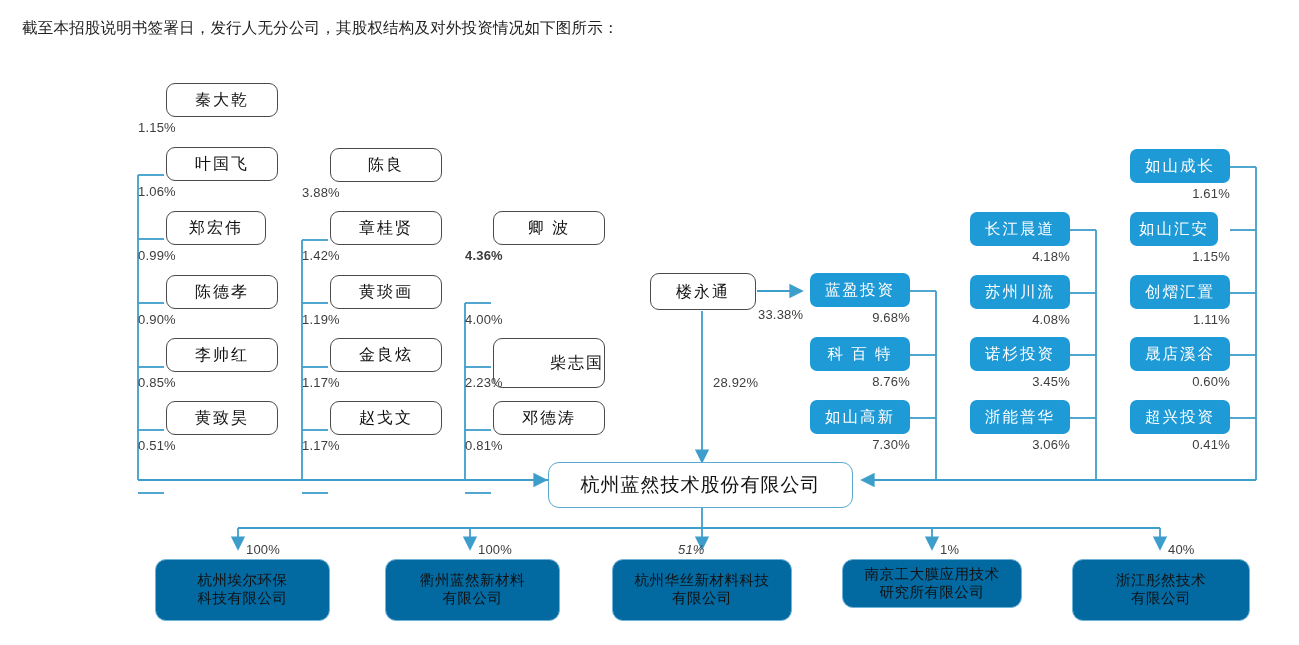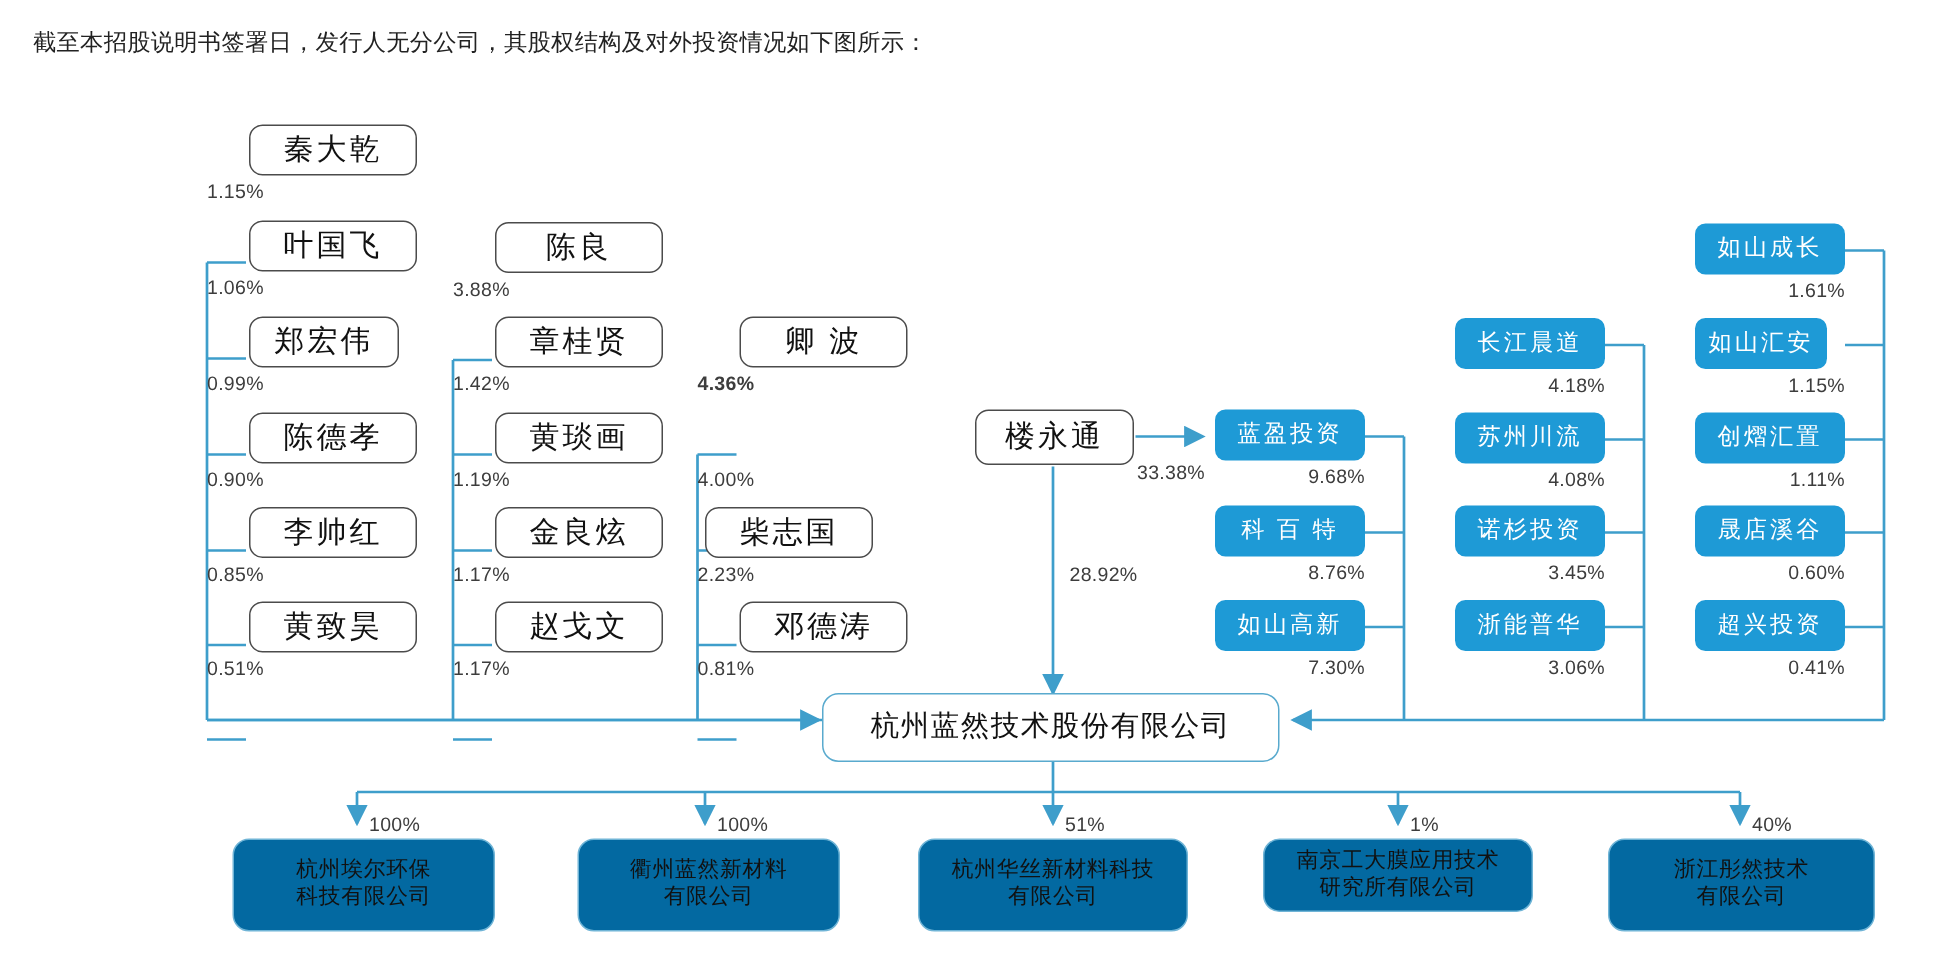--- a/index.html
+++ b/index.html
@@ -29,21 +29,21 @@
     display:flex;align-items:center;justify-content:center;
     text-align:center;
     line-height:1.22;
     white-space:pre-line;
   }
   
   .np{
     background:#ffffff;
     border:1.4px solid #4b4b4b;
     border-radius:9px;
-    font-size:20px;
+    font-size:16px;
     color:#111;
     letter-spacing:2px;
   }
   
   .nmain{
     background:#ffffff;
     border:1.6px solid #59aace;
     border-radius:11px;
     font-size:19px;
     color:#111;
@@ -212,21 +212,21 @@
   </div>
   <div class="pct" style="left:302px;top:376px;">1.17%</div>
 
   <div class="node np" style="left:493px;top:149px;width:112px;height:34px;">
     <span>卿 波</span>
   </div>
   <div class="pct" style="left:465px;top:186px;font-weight:bold;">4.36%</div>
 
   <div class="pct" style="left:465px;top:250px;">4.00%</div>
 
-  <div class="node np" style="left:470px;top:276px;width:112px;height:34px;">
+  <div class="node np" style="left:493px;top:276px;width:112px;height:50px;justify-content:flex-end;">
     <span>柴志国</span>
   </div>
   <div class="pct" style="left:465px;top:313px;">2.23%</div>
 
   <div class="node np" style="left:493px;top:339px;width:112px;height:34px;">
     <span>邓德涛</span>
   </div>
   <div class="pct" style="left:465px;top:376px;">0.81%</div>
 
   <div class="node np" style="left:650px;top:211px;width:106px;height:37px;">
@@ -304,21 +304,21 @@
     <span>杭州埃尔环保
 科技有限公司</span>
   </div>
 
   <div class="pct" style="left:478px;top:480px;">100%</div>
   <div class="node nsub" style="left:385px;top:497px;width:175px;height:62px;">
     <span>衢州蓝然新材料
 有限公司</span>
   </div>
 
-  <div class="pct" style="left:710px;top:480px;">51%</div>
+  <div class="pct" style="left:678px;top:480px;font-style:italic;">51%</div>
   <div class="node nsub" style="left:612px;top:497px;width:180px;height:62px;">
     <span>杭州华丝新材料科技
 有限公司</span>
   </div>
 
   <div class="pct" style="left:940px;top:480px;">1%</div>
   <div class="node nsub" style="left:842px;top:497px;width:180px;height:49px;">
     <span>南京工大膜应用技术
 研究所有限公司</span>
   </div>

